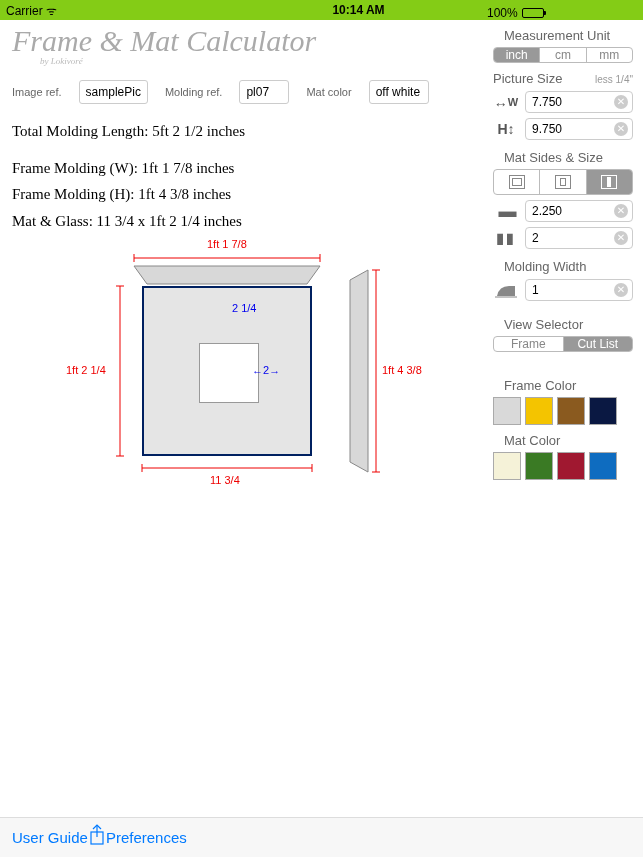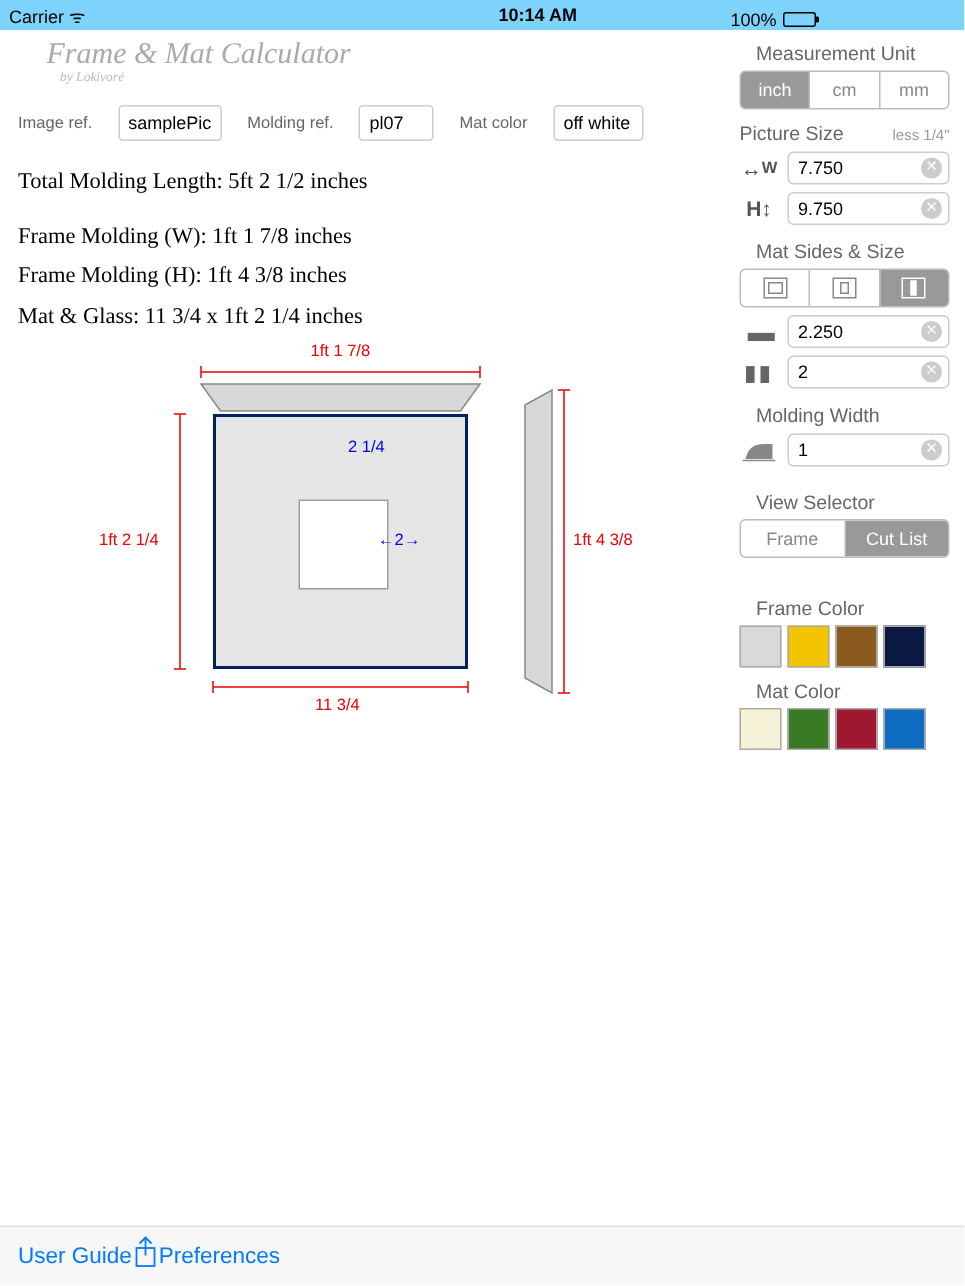--- a/index.html
+++ b/index.html
@@ -1,51 +1,51 @@
 <!DOCTYPE html>
 <html><head>
 <meta charset="utf-8">
 <style>
 * { box-sizing: border-box; margin: 0; padding: 0; }
 body { width: 643px; height: 857px; font-family: -apple-system, Helvetica, Arial, sans-serif; background: #fff; color: #000; font-size: 13px; position: relative; overflow: hidden; }
 
 
-.status { height: 20px; background: #7dd3fc; display: flex; align-items: center; justify-content: space-between; padding: 0 6px; font-size: 12px; color: #000; gap: 16px; }
+.status { height: 20px; background: #84cc16; display: flex; align-items: center; justify-content: space-between; padding: 0 6px; font-size: 12px; color: #000; gap: 16px; }
 .status .center { position: absolute; left: 50%; transform: translateX(-50%); font-weight: 600; margin-left: 37px; }
 .status .right { display: flex; align-items: center; gap: 4px; }
 .battery { width: 22px; height: 10px; border: 1px solid #000; border-radius: 2px; position: relative; }
 .battery::after { content: ""; position: absolute; right: -3px; top: 2px; width: 2px; height: 4px; background: #000; border-radius: 0 1px 1px 0; }
 .battery .fill { background: #000; width: 100%; height: 100%; }
 
 .main { display: flex; height: 797px; }
 .left { flex: 1; padding: 6px 12px 0 12px; }
 .right { width: 150px; padding: 6px 10px 0 0; }
 
 
-.title { font-family: Georgia, 'Times New Roman', serif; font-style: italic; font-size: 20px; color: #aaa; line-height: 1; margin-left: 19px; }
+.title { font-family: Georgia, 'Times New Roman', serif; font-style: italic; font-size: 30px; color: #aaa; line-height: 1; }
 .subtitle { font-family: Georgia, serif; font-style: italic; font-size: 9px; color: #bbb; margin-left: 28px; }
 
 
 .refs { display: flex; align-items: center; gap: 17px; margin-top: 14px; font-size: 11px; color: #666; }
 .refbox { border: 1px solid #ccc; border-radius: 3px; padding: 4px 6px; color: #000; font-size: 12px; min-width: 60px; }
 
 
 .results { margin-top: 16px; font-family: Georgia, 'Times New Roman', serif; font-size: 15px; color: #000; line-height: 1.5; }
 .results p { margin: 4px 0; }
 
 
 .diagram { position: relative; width: 360px; height: 260px; margin-left: 60px; }
 .dim-text { font-size: 11px; color: #e00; position: absolute; }
 .dim-text.blue { color: #00e; }
 .outer { position: absolute; left: 70px; top: 50px; width: 170px; height: 170px; border: 2px solid #002060; background: #e5e5e5; }
 .inner { position: absolute; left: 55px; top: 55px; width: 60px; height: 60px; background: #fff; border: 1px solid #999; }
 
 
 .section-label { font-size: 13px; color: #666; margin-bottom: 4px; margin-top: 2px; margin-left: 11px; }
-.seg { display: flex; border: 1px solid #bbb; border-radius: 4px; overflow: hidden; height: 26px; }
+.seg { display: flex; border: 1px solid #bbb; border-radius: 4px; overflow: hidden; height: 16px; }
 .seg div { flex: 1; display: flex; align-items: center; justify-content: center; font-size: 12px; border-right: 1px solid #bbb; color: #888; cursor: pointer; }
 .seg div:last-child { border-right: none; }
 .seg div.active { background: #999; color: #fff; }
 .input-row { display: flex; align-items: center; gap: 6px; margin-top: 5px; }
 .icon-box { width: 26px; height: 20px; display: flex; align-items: center; justify-content: center; font-size: 14px; font-weight: bold; color: #555; }
 .text-input { flex: 1; border: 1px solid #ccc; border-radius: 4px; padding: 3px 20px 3px 6px; font-size: 12px; position: relative; }
 .text-input .clear { position: absolute; right: 4px; top: 50%; transform: translateY(-50%); width: 14px; height: 14px; background: #ccc; border-radius: 50%; color: #fff; font-size: 10px; line-height: 14px; text-align: center; }
 .mat-seg { display: flex; border: 1px solid #bbb; border-radius: 4px; overflow: hidden; height: 26px; margin-top: 4px; }
 .mat-seg div { flex: 1; border-right: 1px solid #bbb; display: flex; align-items: center; justify-content: center; }
 .mat-seg div:last-child { border-right: none; }

